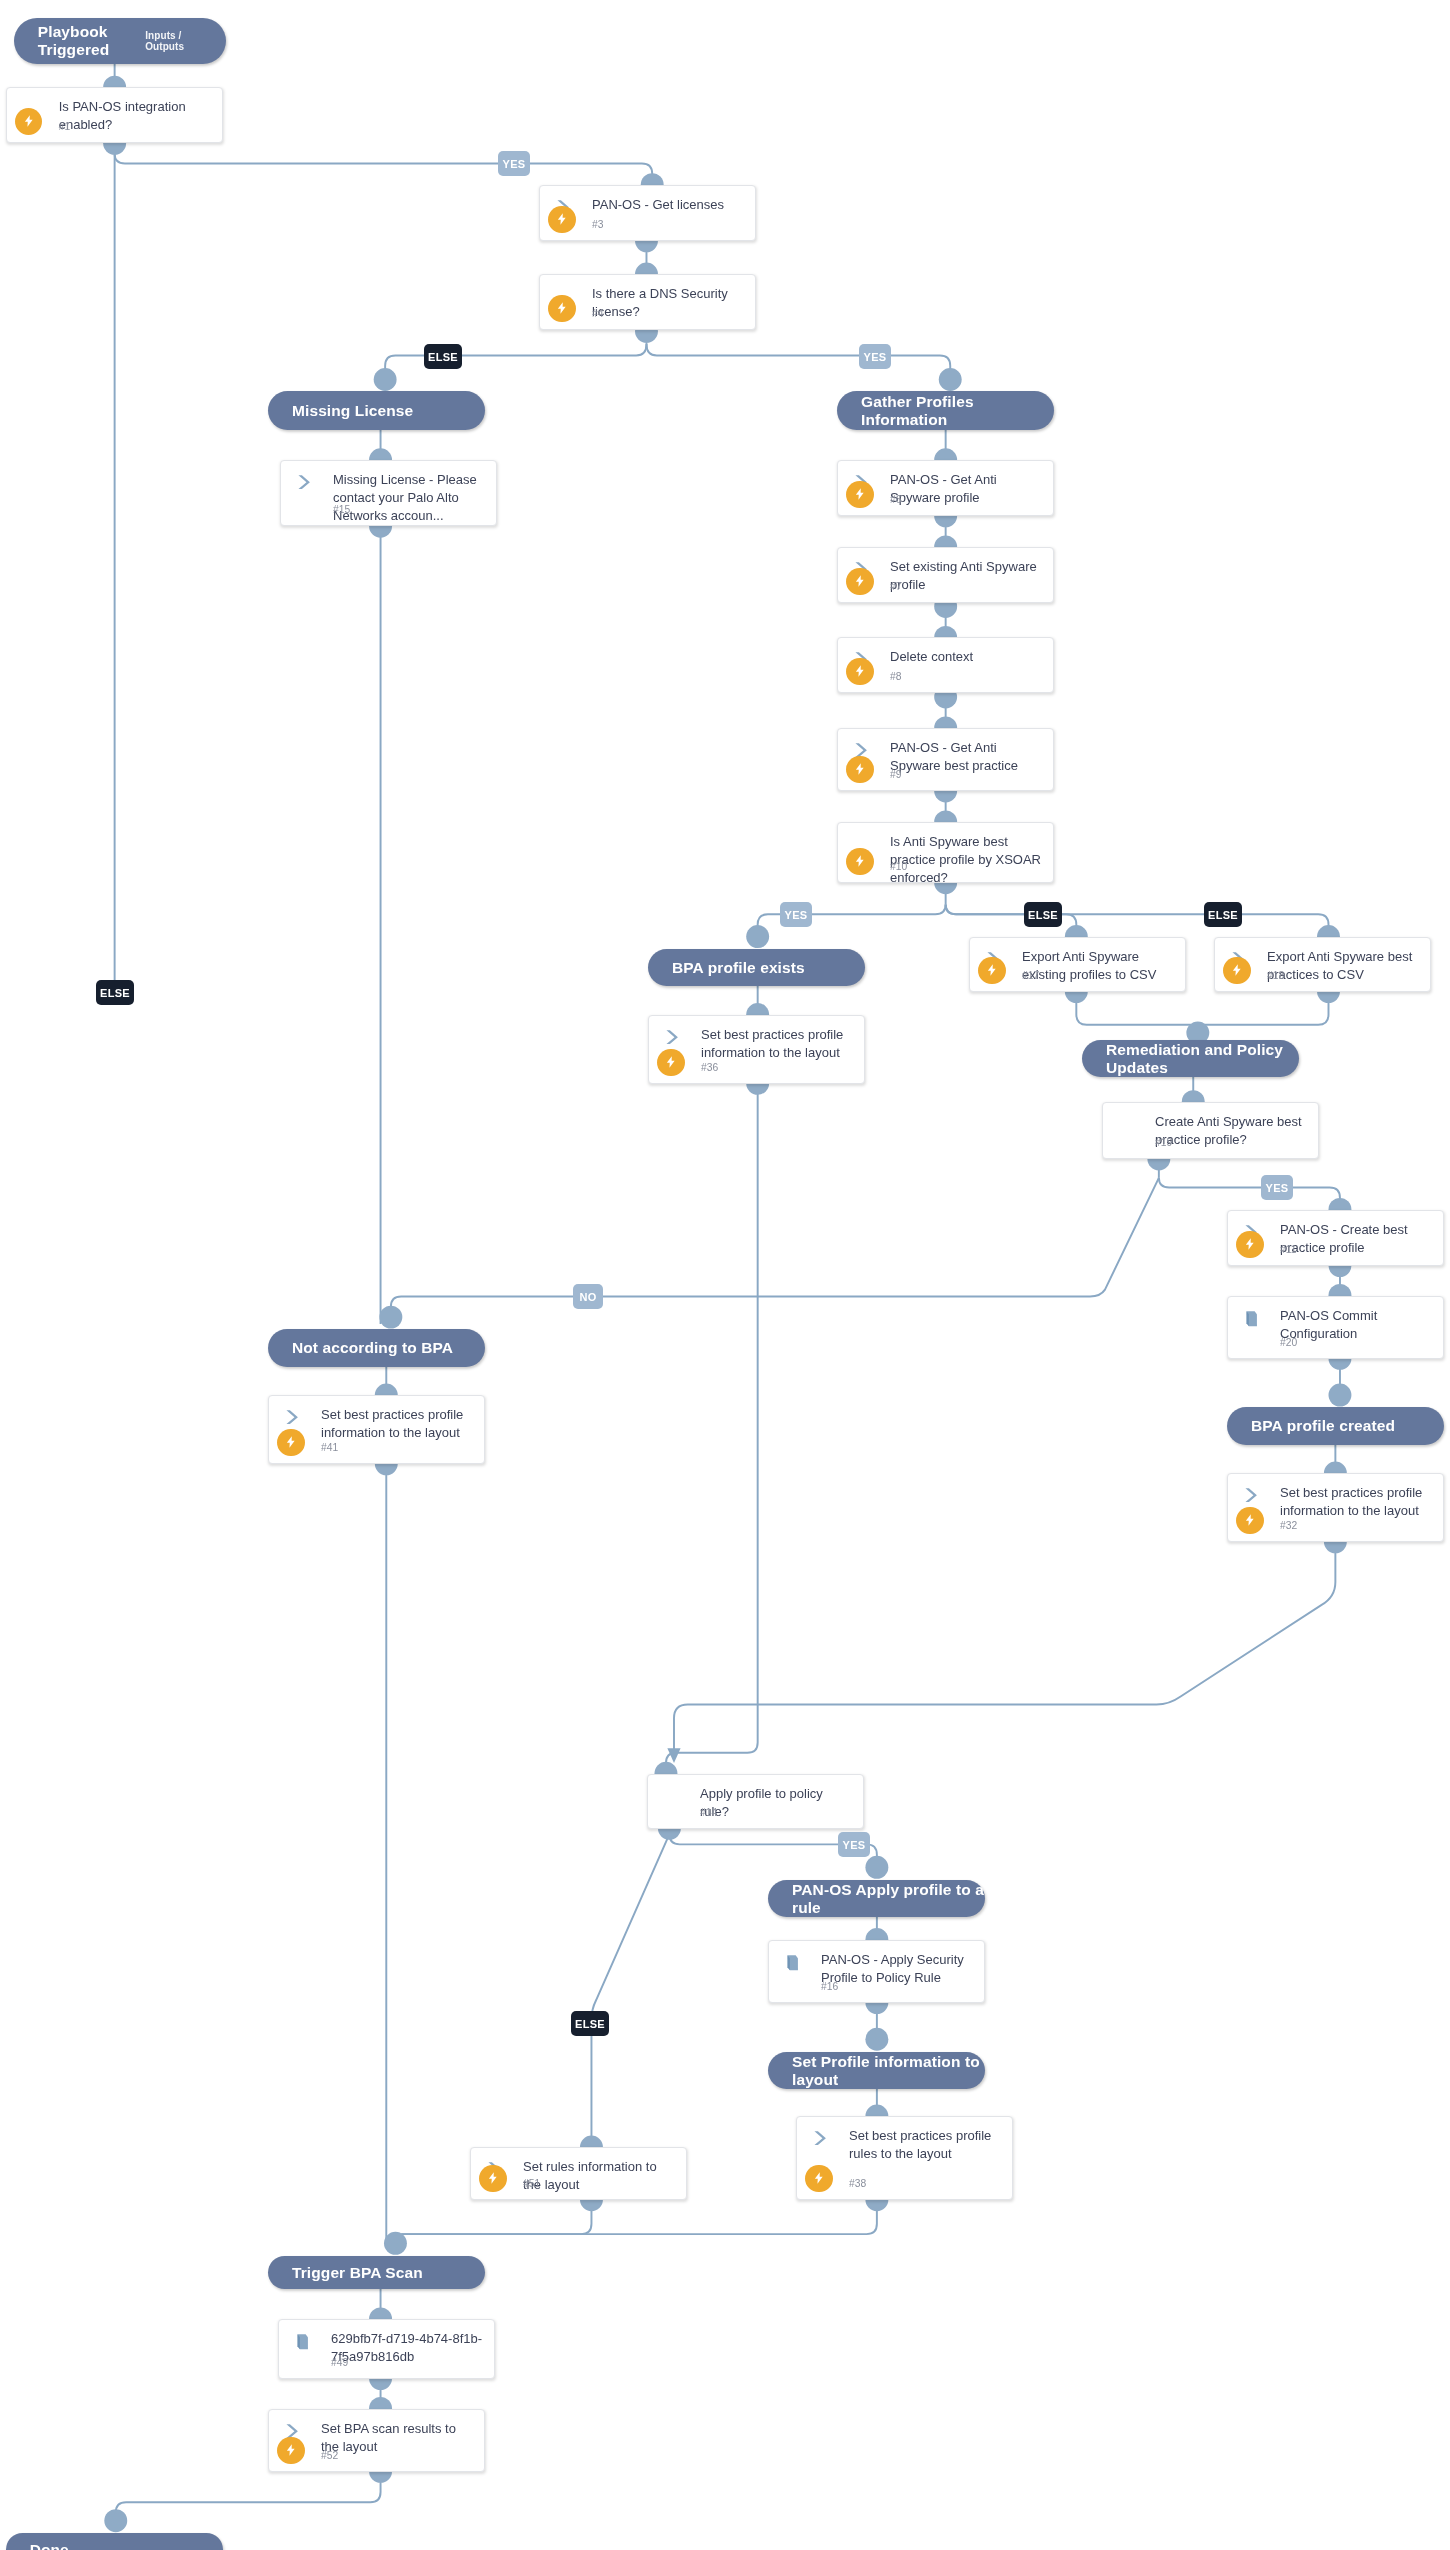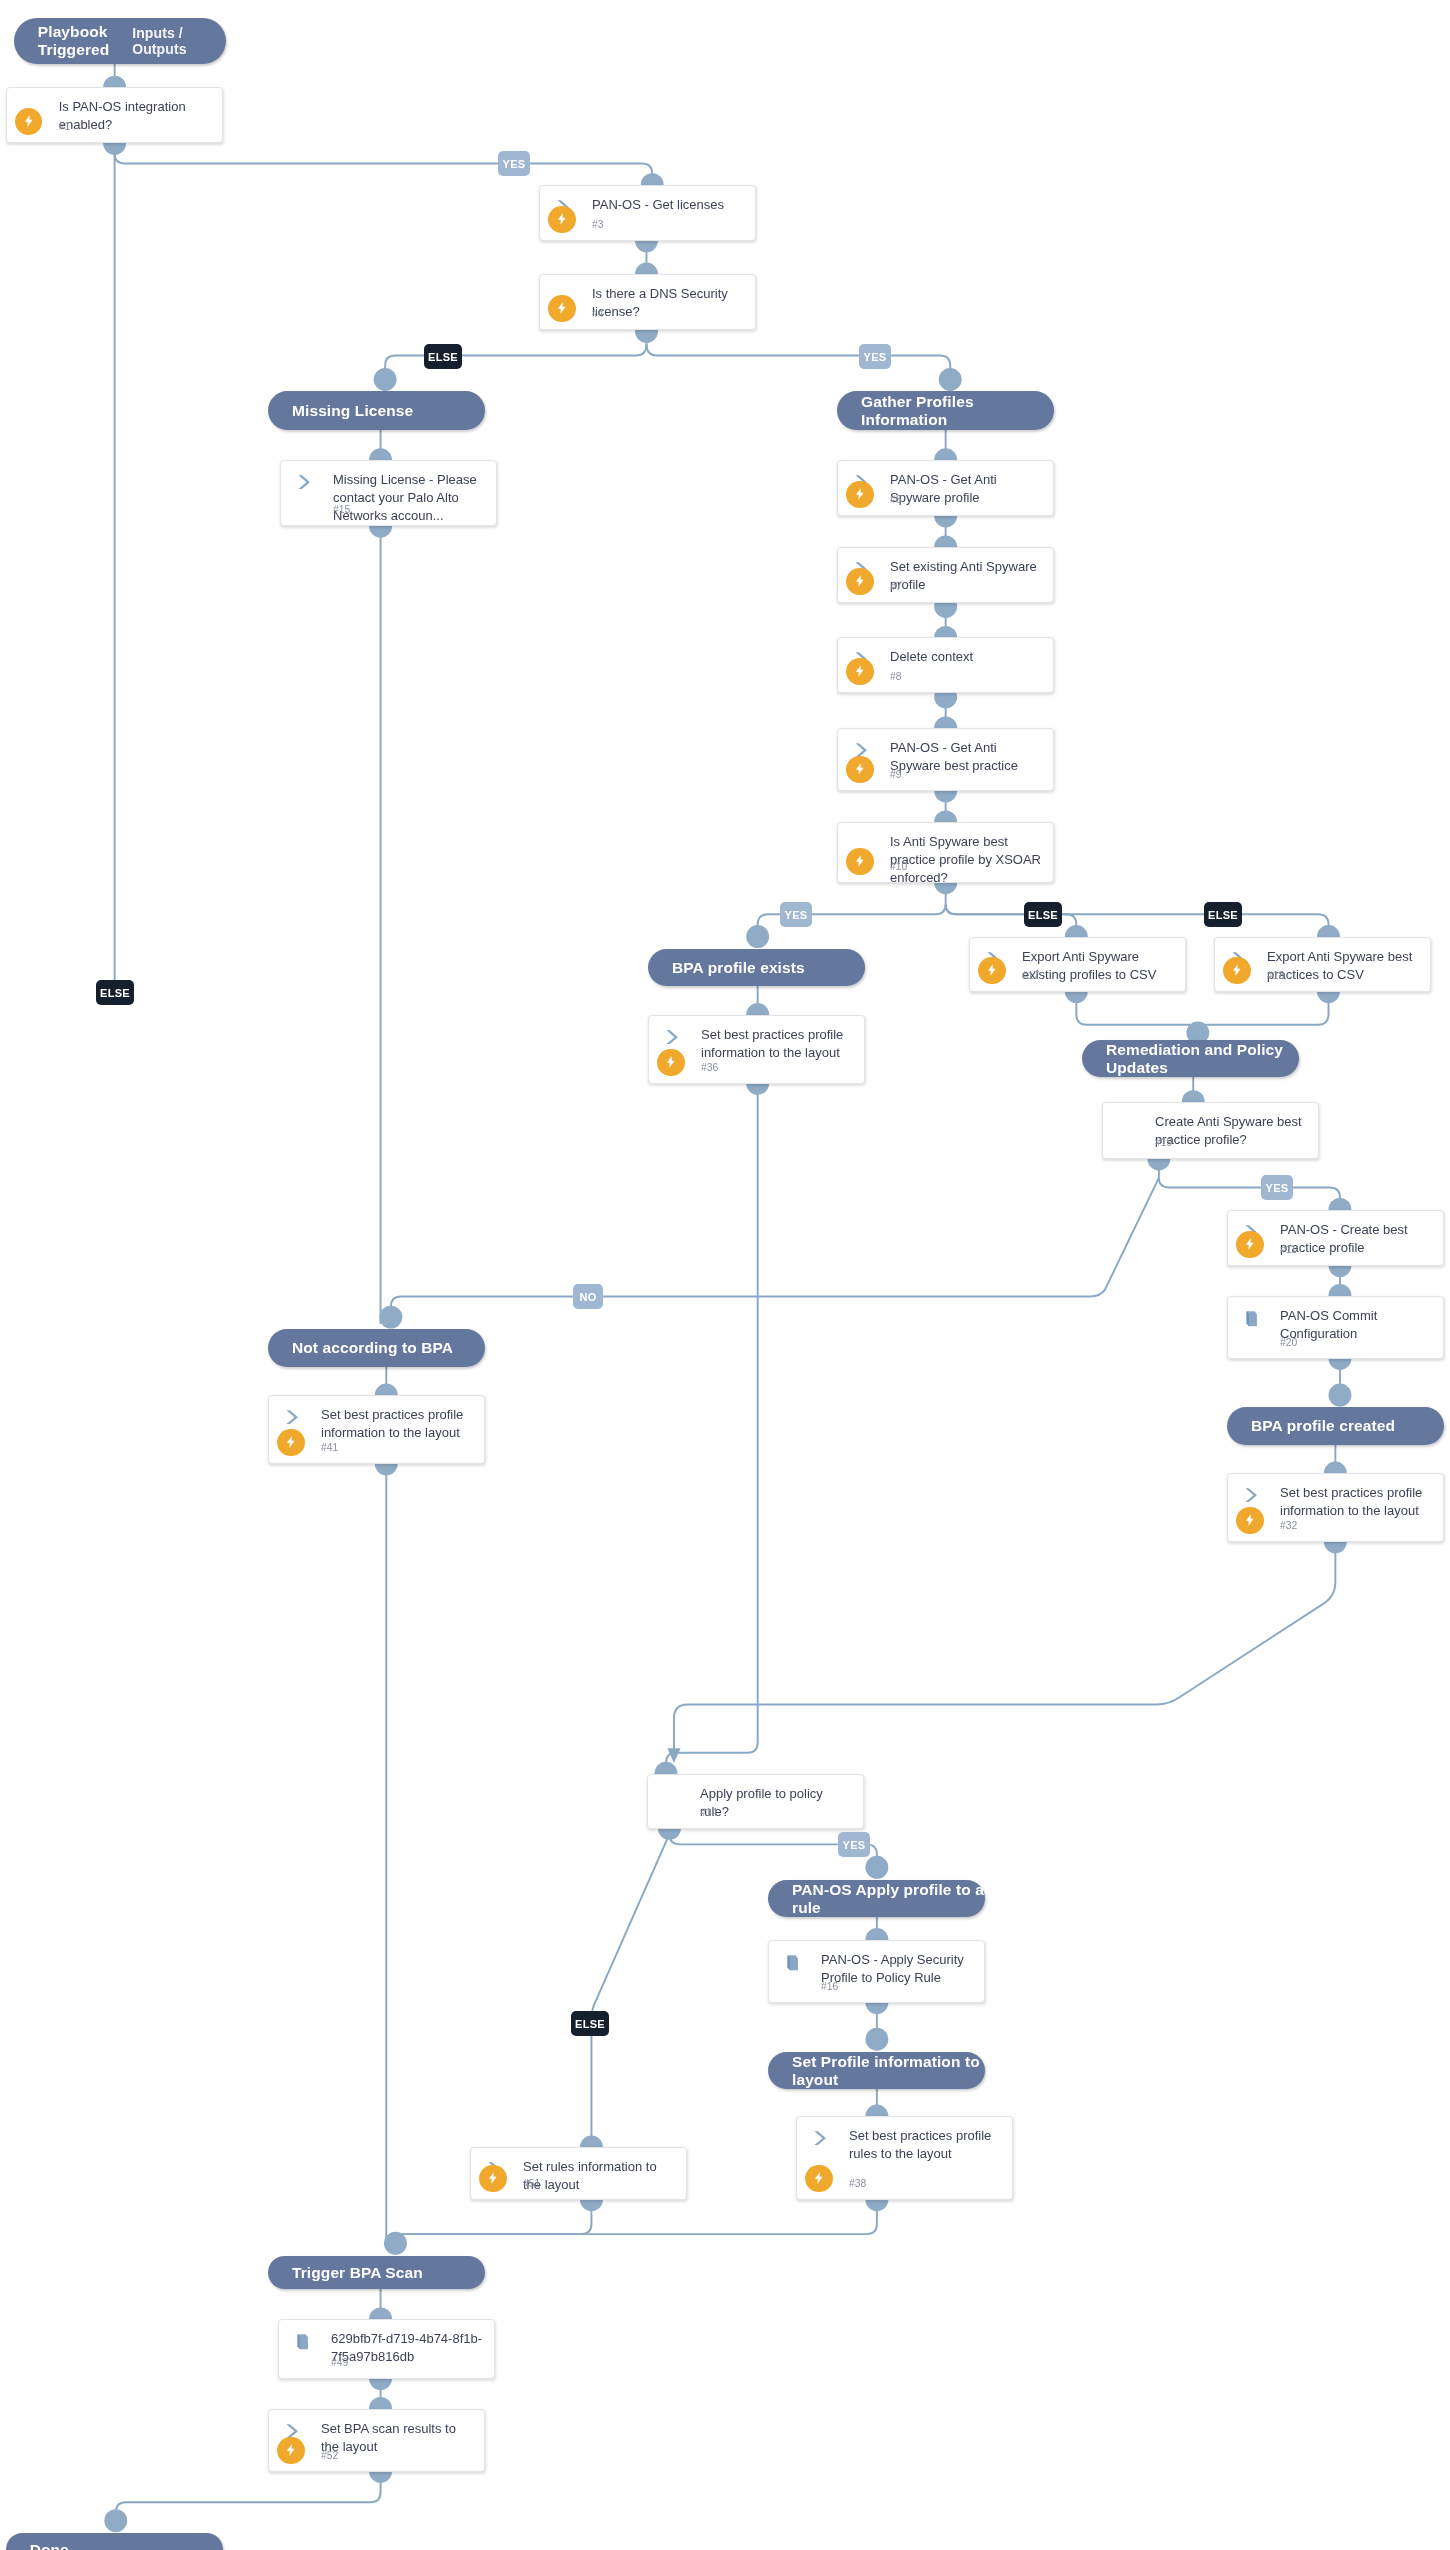--- a/index.html
+++ b/index.html
@@ -17,21 +17,21 @@
     color:#ffffff;
     font-size:15.5px;
     font-weight:600;
     letter-spacing:0.1px;
     box-sizing:border-box;
     padding-left:24px;
     margin-top:12px;
   }
   .pill .pill-sub{
     margin-left:auto;margin-right:23px;
-    font-size:14px;font-weight:600;opacity:.92;
+    font-size:10px;font-weight:600;opacity:.92;
   }
 
   
   .card{
     position:absolute;
     background:#ffffff;
     border:0.6px solid #e2e4e8;
     border-radius:4px;
     box-shadow:0.6px 1.1px 2.9px rgba(0,0,0,.13);
     box-sizing:border-box;

